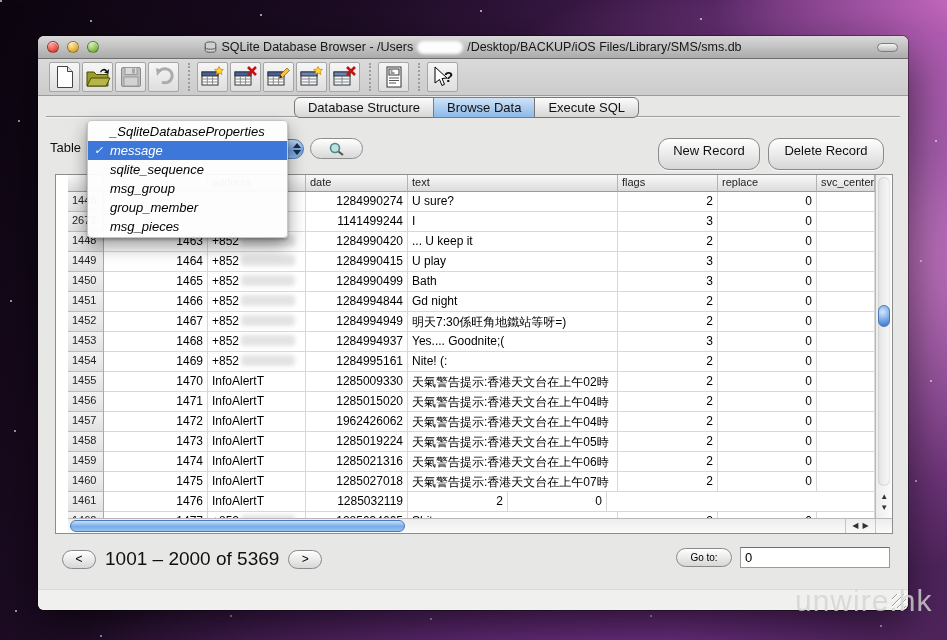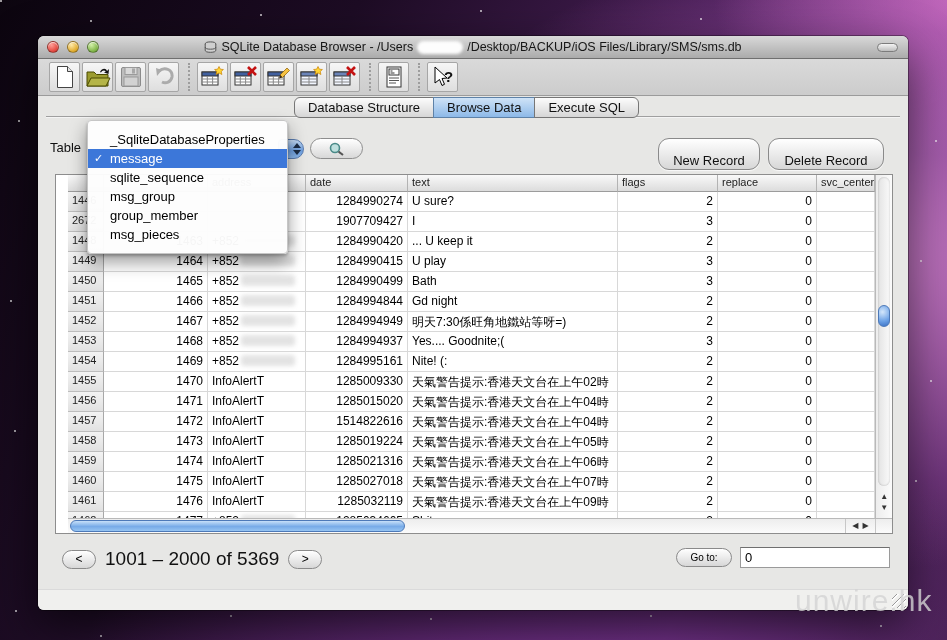--- a/index.html
+++ b/index.html
@@ -65,21 +65,21 @@
     border:1px solid #5b7db0; border-radius:4px 10px 10px 4px;
     background:linear-gradient(#c4daf4,#6d9fdf 60%,#8ab6ea); }
   .popup-cap .up, .popup-cap .dn { position:absolute; left:14px; width:0; height:0;
     border-left:4px solid transparent; border-right:4px solid transparent; }
   .popup-cap .up { top:3px; border-bottom:5px solid #1c2c44; }
   .popup-cap .dn { bottom:3px; border-top:5px solid #1c2c44; }
   .search-btn { position:absolute; left:272px; top:102px; width:53px; height:21px; border-radius:11px;
     border:1px solid #8e8e8e; background:linear-gradient(#ffffff,#d8d8d8);
     display:flex; align-items:center; justify-content:center; }
   .btn-pill { position:absolute; top:102px; height:32px; border-radius:11px; border:1px solid #8a8a8a;
-    background:linear-gradient(#ffffff,#d7d7d7); font-size:13px; color:#111; padding:12px 14px;
+    background:linear-gradient(#ffffff,#d7d7d7); font-size:13px; color:#111; padding:2px 14px;
     line-height:19px; text-align:center; box-shadow:0 1px 1px rgba(255,255,255,.8); }
 
   
   .tablebox { position:absolute; left:17px; top:138px; width:838px; height:360px;
     border:1px solid #8d8d8d; background:#fff; display:flex; flex-direction:column;padding-left:12px; }
   .grid-row { flex:1; display:flex; overflow:hidden; }
   .grid { width:819px; overflow:hidden; position:relative; background:#fff; }
   .hdr { display:flex; height:17px; }
   .hcell { background:linear-gradient(#f9f9f9,#dcdcdc); border-right:1px solid #b3b3b3;
     border-bottom:1px solid #9c9c9c; font-size:11px; color:#222; padding:1px 4px;
@@ -128,21 +128,21 @@
     padding:2px 4px; font-family:"Liberation Sans",sans-serif; }
 
   .bottom-strip { position:absolute; left:0; right:0; bottom:0; height:21px;
     background:#f0f0ee; border-top:1px solid #dadada; border-radius:0 0 6px 6px; }
   .grip { position:absolute; right:2px; bottom:2px; width:14px; height:14px;
     background:repeating-linear-gradient(135deg, rgba(0,0,0,0) 0 3px, #9a9a9a 3px 4px, #fdfdfd 4px 5px); }
 
   
   .menu { position:absolute; left:49px; top:84px; width:201px; z-index:40;
     background:rgba(253,253,253,.97); border:1px solid #c6c6c6; border-radius:4px;
-    box-shadow:0 2px 3px rgba(0,0,0,.25), 0 8px 18px rgba(0,0,0,.4); padding:9px 0; }
+    box-shadow:0 2px 3px rgba(0,0,0,.25), 0 8px 18px rgba(0,0,0,.4); padding:1px 0;font-style:italic; }
   .mi { position:relative; height:19px; line-height:19px; font-size:13px; color:#000;
     padding:0 10px 0 22px; white-space:nowrap; }
   .mi.selected { background:#3c77d9; color:#fff; }
   .mi .chk { position:absolute; left:6px; font-size:11px; }
 
   
   .watermark { position:absolute; left:795px; top:584px; font-size:30px; letter-spacing:1px;
     color:#d4d4d4; opacity:.8; z-index:60; }
 </style>
 </head>
@@ -304,21 +304,21 @@
                 <div class="cell c3 r">1284990274</div>
                 <div class="cell c4">U sure?</div>
                 <div class="cell c5 r">2</div>
                 <div class="cell c6 r">0</div>
                 <div class="cell c7"></div>
               </div>
               <div class="row">
                 <div class="cell c0 num">2672</div>
                 <div class="cell c1 r"></div>
                 <div class="cell c2"></div>
-                <div class="cell c3 r">1907709427</div>
+                <div class="cell c3 r">1141499244</div>
                 <div class="cell c4">I</div>
                 <div class="cell c5 r">3</div>
                 <div class="cell c6 r">0</div>
                 <div class="cell c7"></div>
               </div>
               <div class="row">
                 <div class="cell c0 num">1448</div>
                 <div class="cell c1 r">1463</div>
                 <div class="cell c2">+852<span class="smudge"></span></div>
                 <div class="cell c3 r">1284990420</div>
@@ -404,21 +404,21 @@
                 <div class="cell c3 r">1285015020</div>
                 <div class="cell c4">天氣警告提示:香港天文台在上午04時</div>
                 <div class="cell c5 r">2</div>
                 <div class="cell c6 r">0</div>
                 <div class="cell c7"></div>
               </div>
               <div class="row">
                 <div class="cell c0 num">1457</div>
                 <div class="cell c1 r">1472</div>
                 <div class="cell c2">InfoAlertT</div>
-                <div class="cell c3 r">1514822616</div>
+                <div class="cell c3 r">1962426062</div>
                 <div class="cell c4">天氣警告提示:香港天文台在上午04時</div>
                 <div class="cell c5 r">2</div>
                 <div class="cell c6 r">0</div>
                 <div class="cell c7"></div>
               </div>
               <div class="row">
                 <div class="cell c0 num">1458</div>
                 <div class="cell c1 r">1473</div>
                 <div class="cell c2">InfoAlertT</div>
                 <div class="cell c3 r">1285019224</div>
@@ -445,21 +445,20 @@
                 <div class="cell c4">天氣警告提示:香港天文台在上午07時</div>
                 <div class="cell c5 r">2</div>
                 <div class="cell c6 r">0</div>
                 <div class="cell c7"></div>
               </div>
               <div class="row">
                 <div class="cell c0 num">1461</div>
                 <div class="cell c1 r">1476</div>
                 <div class="cell c2">InfoAlertT</div>
                 <div class="cell c3 r">1285032119</div>
-                <div class="cell c4">天氣警告提示:香港天文台在上午09時</div>
                 <div class="cell c5 r">2</div>
                 <div class="cell c6 r">0</div>
                 <div class="cell c7"></div>
               </div>
               <div class="row">
                 <div class="cell c0 num">1462</div>
                 <div class="cell c1 r">1477</div>
                 <div class="cell c2">+852<span class="smudge"></span></div>
                 <div class="cell c3 r">1285034605</div>
                 <div class="cell c4">Shit</div>

